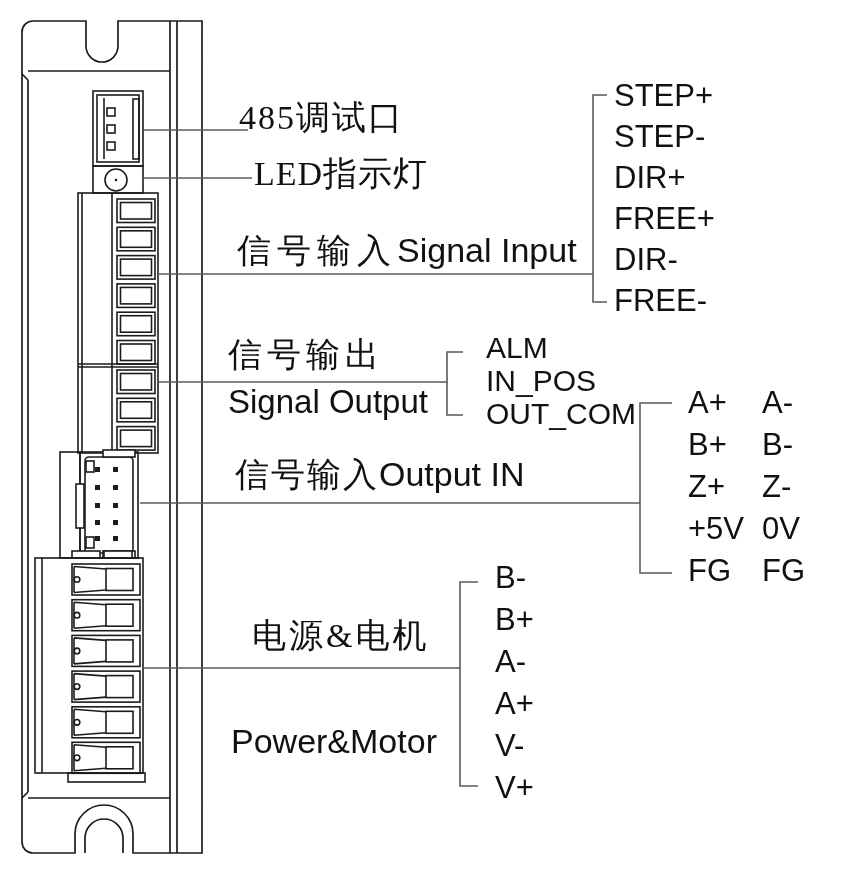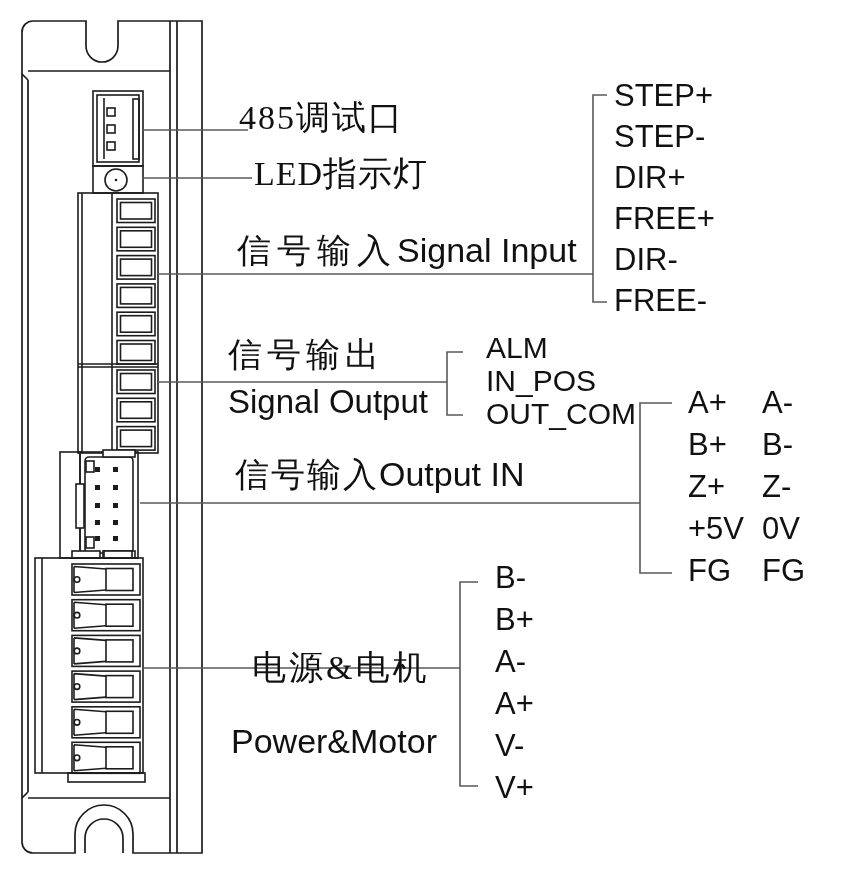--- a/index.html
+++ b/index.html
@@ -6,21 +6,21 @@
   .canvas {
     position:relative; width:848px; height:874px; background:#ffffff;
     overflow:hidden;
     font-family:"Liberation Sans","DejaVu Sans",sans-serif;
   }
   .canvas svg { position:absolute; left:0; top:0; }
   .lbl { position:absolute; color:#111111; white-space:nowrap; line-height:1; }
   .serif { font-family:"Liberation Serif","DejaVu Serif",serif; font-size:34px; }
   .sans  { font-family:"Liberation Sans","DejaVu Sans",sans-serif; font-size:34px; }
   .zh-sp2 { letter-spacing:2px; }
-  .zh-sp3 { letter-spacing:3px;margin-top:32px; }
+  .zh-sp3 { letter-spacing:3px; }
   .zh-sp5 { letter-spacing:5px; }
   .zh-sp6 { letter-spacing:6px; }
   .pin-col { position:absolute; display:flex; flex-direction:column; }
   .pin { display:flex; align-items:center; color:#111111;
          font-family:"Liberation Sans","DejaVu Sans",sans-serif;
          font-size:31px; white-space:nowrap; }
   .rows-41 .pin { height:41px; }
   .rows-42 .pin { height:42px; }
   .rows-33 .pin { height:33px; font-size:30px; }
 </style>

